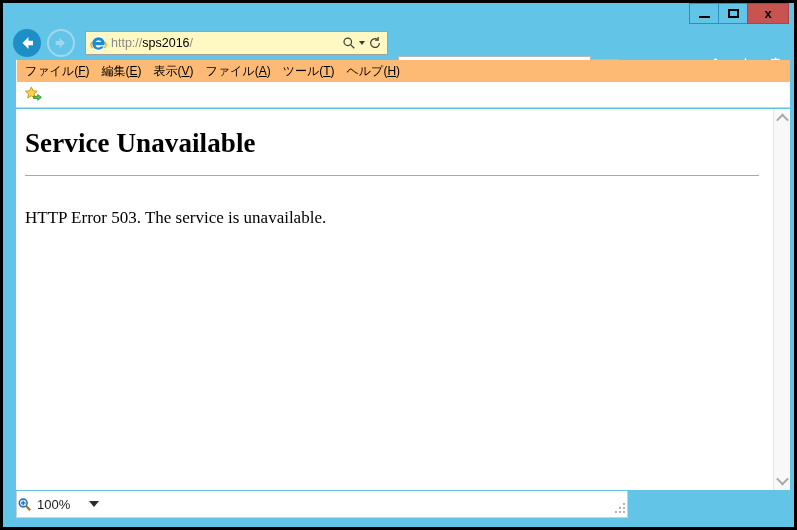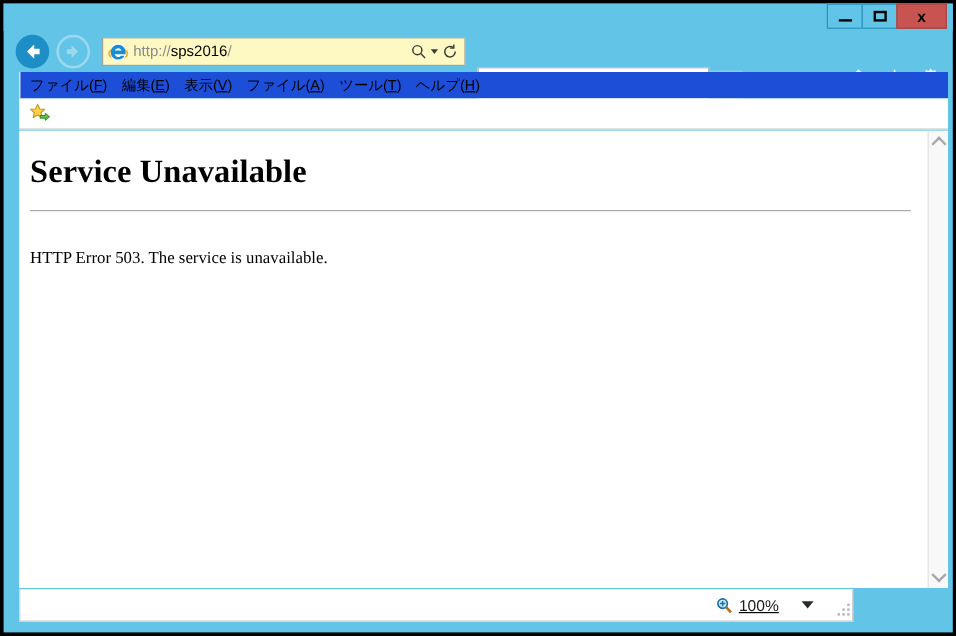--- a/index.html
+++ b/index.html
@@ -217,21 +217,21 @@
   }
   .tb-icons svg { display:block; cursor:pointer; }
 
   
   .menubar {
     position: absolute;
     left: 13px;
     top: 57px;
     width: 774px;
     height: 22px;
-    background: #1d4ed8;
+    background: #fdba74;
     display: flex;
     align-items: center;
     padding-left: 8px;
     box-sizing: border-box;
     border-left: 1px solid #ffffff;
   }
   .menu-item {
     font-size: 12px;
     color: #000;
     margin-right: 12px;
@@ -291,21 +291,21 @@
     left: 9px;
     top: 66px;
     width: 734px;
     height: 0;
     border: none;
     border-top: 1px solid #a8a8a8;
     margin: 0;
   }
   .page p {
     font-family: "Liberation Serif", serif;
-    font-size: 14px;
+    font-size: 17px;
     color: #000;
     margin: 0;
     position: absolute;
     left: 9px;
     top: 99px;
   }
 
   
   .vscroll {
     position: absolute;
@@ -335,30 +335,29 @@
     border-top: 2px solid #a8a8a8;
   }
   .chev.up { transform: rotate(45deg) translate(1px,1px); }
   .chev.down { transform: rotate(-135deg) translate(1px,1px); }
 
   
   .statusbar {
     position: absolute;
     left: 13px;
     top: 488px;
-    width: 695px;
+    width: 612px;
     height: 27px;
     background: #ffffff;
     border: 1px solid #cfcfcf;
     border-top: none;
     box-sizing: border-box;
     display: flex;
     align-items: center;
-    justify-content: flex-end;
-    text-decoration: underline;
+    justify-content: space-between;
   }
   .zoom-group {
     display: flex;
     align-items: center;
     gap: 5px;
     margin-right: 8px;
     cursor: pointer;
   }
   .zoom-label {
     font-size: 13px;

